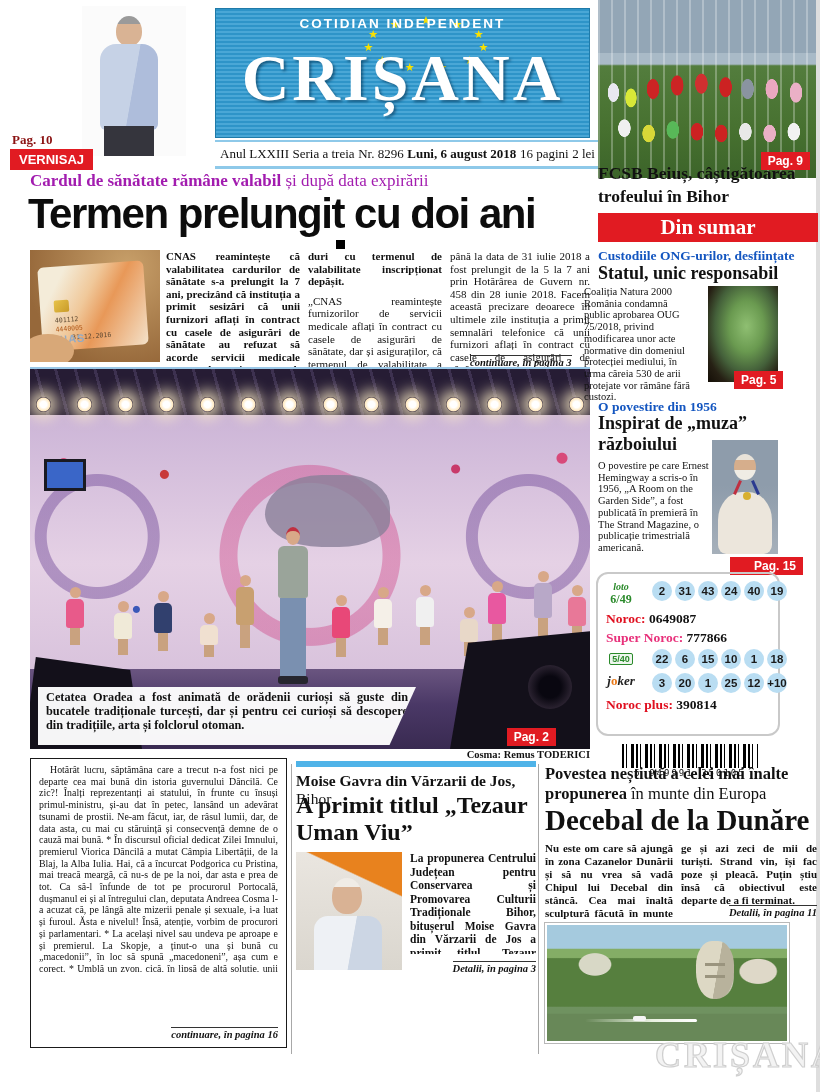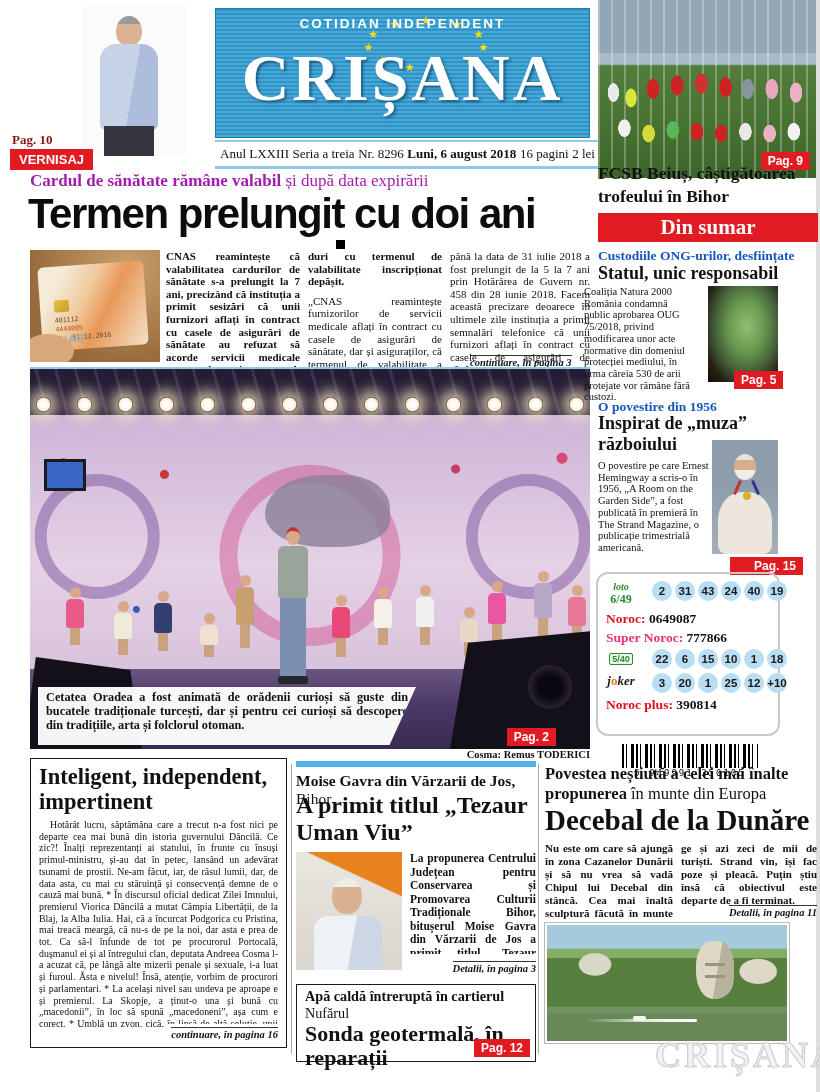--- a/index.html
+++ b/index.html
@@ -445,40 +445,34 @@
   </div>
   <div class="abs" id="barcode">
     <div id="bars"></div>
     <div id="barcode-num">5 949991 350105</div>
   </div>
 
   <div class="abs vdiv" id="vdiv1"></div>
   <div class="abs vdiv" id="vdiv2"></div>
 
   <div class="abs" id="editorial">
-    <div id="ed-head">Inteligent, independent, impertinent</div>
     <div id="ed-body" class="jtext">Hotărât lucru, săptămâna care a trecut n-a fost nici pe departe cea mai bună din istoria guvernului Dăncilă. Ce zic?! Înalți reprezentanți ai statului, în frunte cu însuși primul-ministru, și-au dat în petec, lansând un adevărat tsunami de prostii. Ne-am făcut, iar, de râsul lumii, dar, de data asta, cu mai cu stăruință și consecvență demne de o cauză mai bună. * În discursul oficial dedicat Zilei Imnului, premierul Viorica Dăncilă a mutat Câmpia Libertății, de la Blaj, la Alba Iulia. Hai, că a încurcat Podgorica cu Pristina, mai treacă meargă, că nu-s de pe la noi, dar asta e prea de tot. Ca să-l înfunde de tot pe procurorul Portocală, dușmanul ei și al întregului clan, deputata Andreea Cosma l-a acuzat că, pe lângă alte mizerii penale și sexuale, i-a luat și furoul. Ăsta e nivelul! Însă, atenție, vorbim de procurori și parlamentari. * La același nivel sau undeva pe aproape e și premierul. La Skopje, a ținut-o una și bună cu „macedonii”, în loc să spună „macedoneni”, așa cum e corect. * Umblă un zvon, cică, în lipsă de altă soluție, unii lideri ai PNL au socotit...</div>
     <span id="ed-cont"><span class="cont">continuare, în pagina 16</span></span>
   </div>
 
   <div class="abs" id="moise-bar"></div>
   <div class="abs" id="moise-kicker"><b>Moise Gavra din Vărzarii de Jos,</b><span> Bihor</span></div>
   <div class="abs" id="moise-head">A primit titlul „Tezaur Uman Viu”</div>
   <div class="abs" id="moise-photo">
     <div class="m-head"></div>
     <div class="m-shirt"></div>
   </div>
   <div class="abs jtext" id="moise-body">La propunerea Centrului Județean pentru Conservarea și Promovarea Culturii Tradiționale Bihor, bitușerul Moise Gavra din Vărzarii de Jos a primit titlul „Tezaur Uman Viu”.</div>
   <div class="abs" id="moise-det"><span class="cont">Detalii, în pagina 3</span></div>
 
-  <div class="abs" id="geo-box">
-    <div id="geo-kicker"><b>Apă caldă întreruptă în cartierul</b><span> Nufărul</span></div>
-    <div id="geo-head">Sonda geotermală, în reparații</div>
-    <span class="pag" id="geo-pag">Pag. 12</span>
-  </div>
 
   <div class="abs" id="dec-kicker"><b>Povestea neștiută a celei mai înalte propunerea</b><span> în munte din Europa</span></div>
   <div class="abs" id="dec-head">Decebal de la Dunăre</div>
   <div class="abs dec-col jtext" id="dec-col1">Nu este om care să ajungă în zona Cazanelor Dunării și să nu vrea să vadă Chipul lui Decebal din stâncă. Cea mai înaltă sculptură făcută în munte din Europa atra-</div>
   <div class="abs dec-col jtext" id="dec-col2">ge și azi zeci de mii de turiști. Strand vin, își fac poze și pleacă. Puțin știu însă că obiectivul este departe de a fi terminat.</div>
   <div class="abs" id="dec-det"><span class="cont">Detalii, în pagina 11</span></div>
   <div class="abs" id="dec-photo">
     <div id="dec-art">
       <div id="dec-face"></div>
       <div id="dec-wake"></div>

